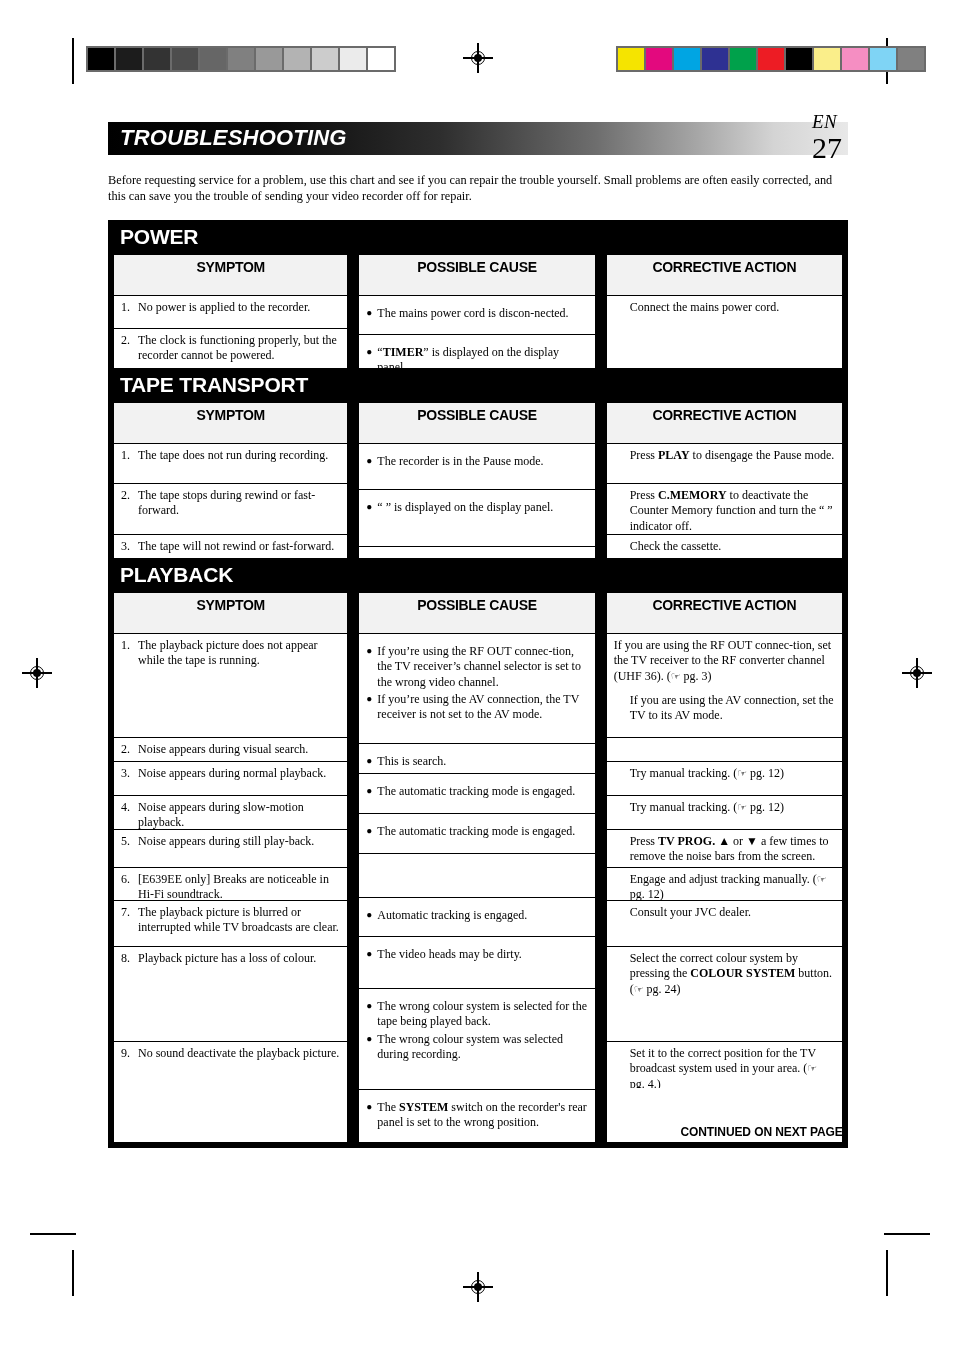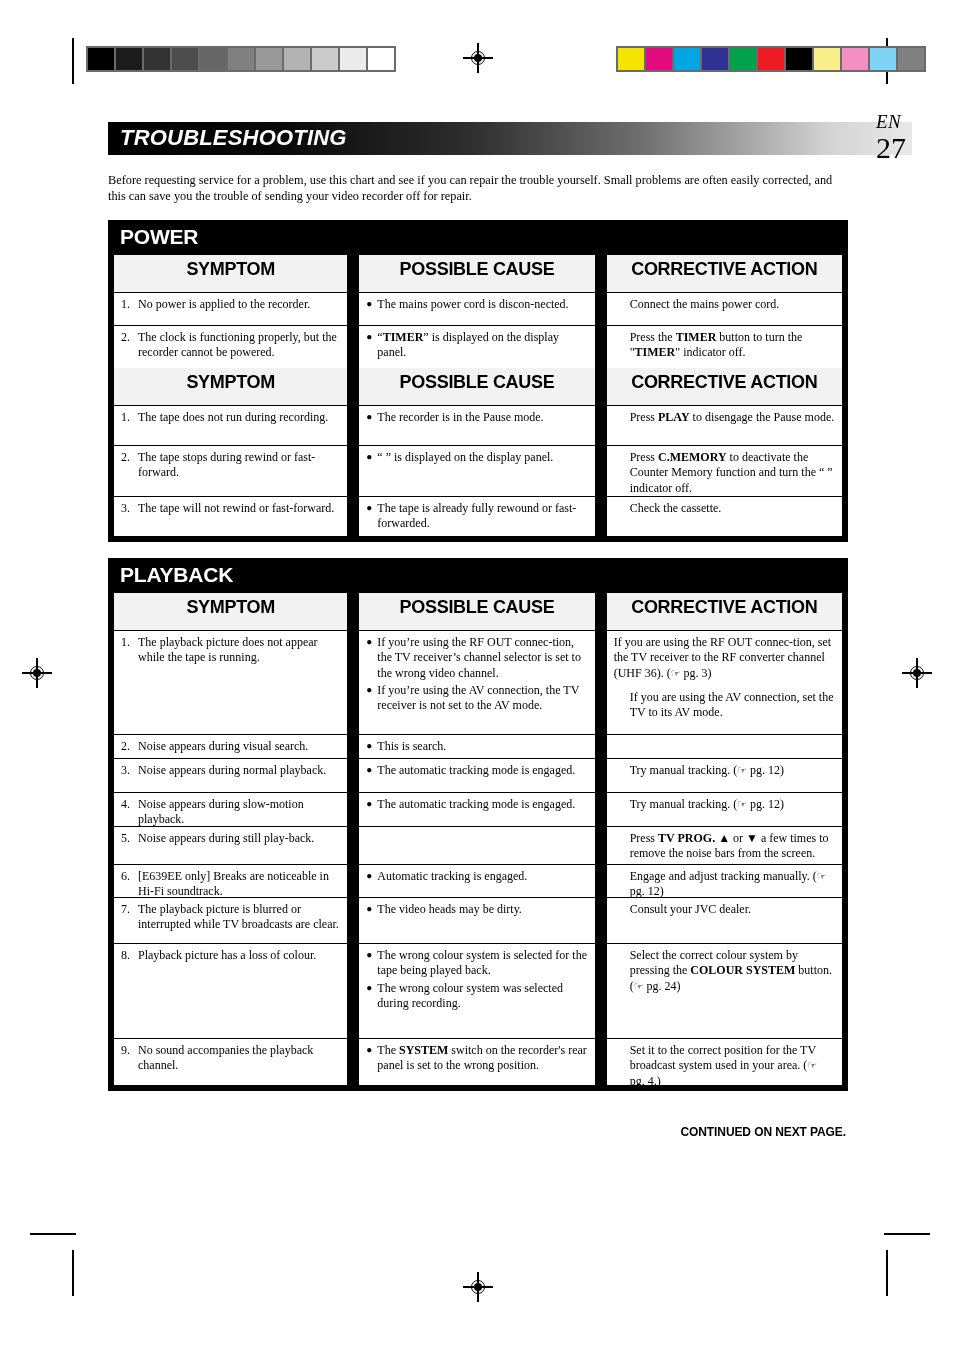--- a/index.html
+++ b/index.html
@@ -47,21 +47,21 @@
     background: #6b6b6b;
     padding: 2px;
     gap: 2px;
   }
   .swatch { width: 26px; height: 22px; }
 
   
   .title-bar {
     position: absolute;
     left: 108px; top: 122px;
-    width: 804px; height: 33px;
+    width: 740px; height: 33px;
     background: linear-gradient(to right, #000000 0%, #0a0a0a 22%, #2e2e2e 45%, #6e6e6e 66%, #a8a8a8 80%, #d4d4d4 90%, #e8e8e8 100%);
   }
   .title-bar .doc-title {
     position: absolute;
     left: 12px; top: 50%;
     transform: translateY(-52%);
     color: #ffffff;
     font-family: "Liberation Sans", sans-serif;
     font-style: italic;
     font-weight: bold;
@@ -119,31 +119,31 @@
     display: flex;
     gap: 12px;
   }
   .col {
     background: #ffffff;
     box-sizing: border-box;
     display: flex;
     flex-direction: column;
   }
   .col-symptom   { width: 236px; }
-  .col-cause     { width: 238px; }
+  .col-cause     { width: 238px; gap: 6px; }
   .col-action    { width: 238px; }
 
   .col-head {
     background: #f2f2f2;
     text-align: center;
     font-family: "Liberation Sans", sans-serif;
     font-weight: bold;
-    font-size: 18px;
+    font-size: 14px;
     letter-spacing: -0.3px;
-    padding: 4px 0 12px 0;
+    padding: 4px 0 20px 0;
     border-bottom: 1.4px solid #000;
     box-sizing: border-box;
   }
 
   .cell {
     border-bottom: 1.4px solid #000;
     box-sizing: border-box;
     padding: 4px 7px 5px 7px;
     font-size: 12px;
     line-height: 1.28;
@@ -291,27 +291,25 @@
               <span class="b">●</span>
               <span class="t">“<b class="kw">TIMER</b>” is displayed on the display panel.</span>
             </div>
           </div>
         </div>
         <div class="col col-action">
           <div class="col-head">CORRECTIVE ACTION</div>
           <div class="cell" style="height: 33px;">
             <div class="plain-para">Connect the mains power cord.</div>
           </div>
-          <div class="cell" style="height: 50px;">
-            <div class="plain-para">Press the <b class="kw">TIMER</b> button to turn the "<b class="kw">TIMER</b>" indicator off.</div>
-          </div>
         </div>
       </div>
     </div>
     <div class="section" style="top: 368px;">
+      <div class="section-title">TAPE TRANSPORT</div>
       <div class="tbl">
         <div class="col col-symptom">
           <div class="col-head">SYMPTOM</div>
           <div class="cell" style="height: 40px;">
             <div class="num-item">
               <span class="n">1.</span>
               <span class="t">The tape does not run during recording.</span>
             </div>
           </div>
           <div class="cell" style="height: 51px;">
@@ -411,21 +409,21 @@
           </div>
           <div class="cell" style="height: 95px;">
             <div class="num-item">
               <span class="n">8.</span>
               <span class="t">Playback picture has a loss of colour.</span>
             </div>
           </div>
           <div class="cell" style="height: 46px;">
             <div class="num-item">
               <span class="n">9.</span>
-              <span class="t">No sound accompanies the playback channel.</span>
+              <span class="t">No sound deactivate the playback picture.</span>
             </div>
           </div>
         </div>
         <div class="col col-cause">
           <div class="col-head">POSSIBLE CAUSE</div>
           <div class="cell" style="height: 104px;">
             <div class="bullet-item">
               <span class="b">●</span>
               <span class="t">If you’re using the RF OUT connec-tion, the TV receiver’s channel selector is set to the wrong video channel.</span>
             </div>

